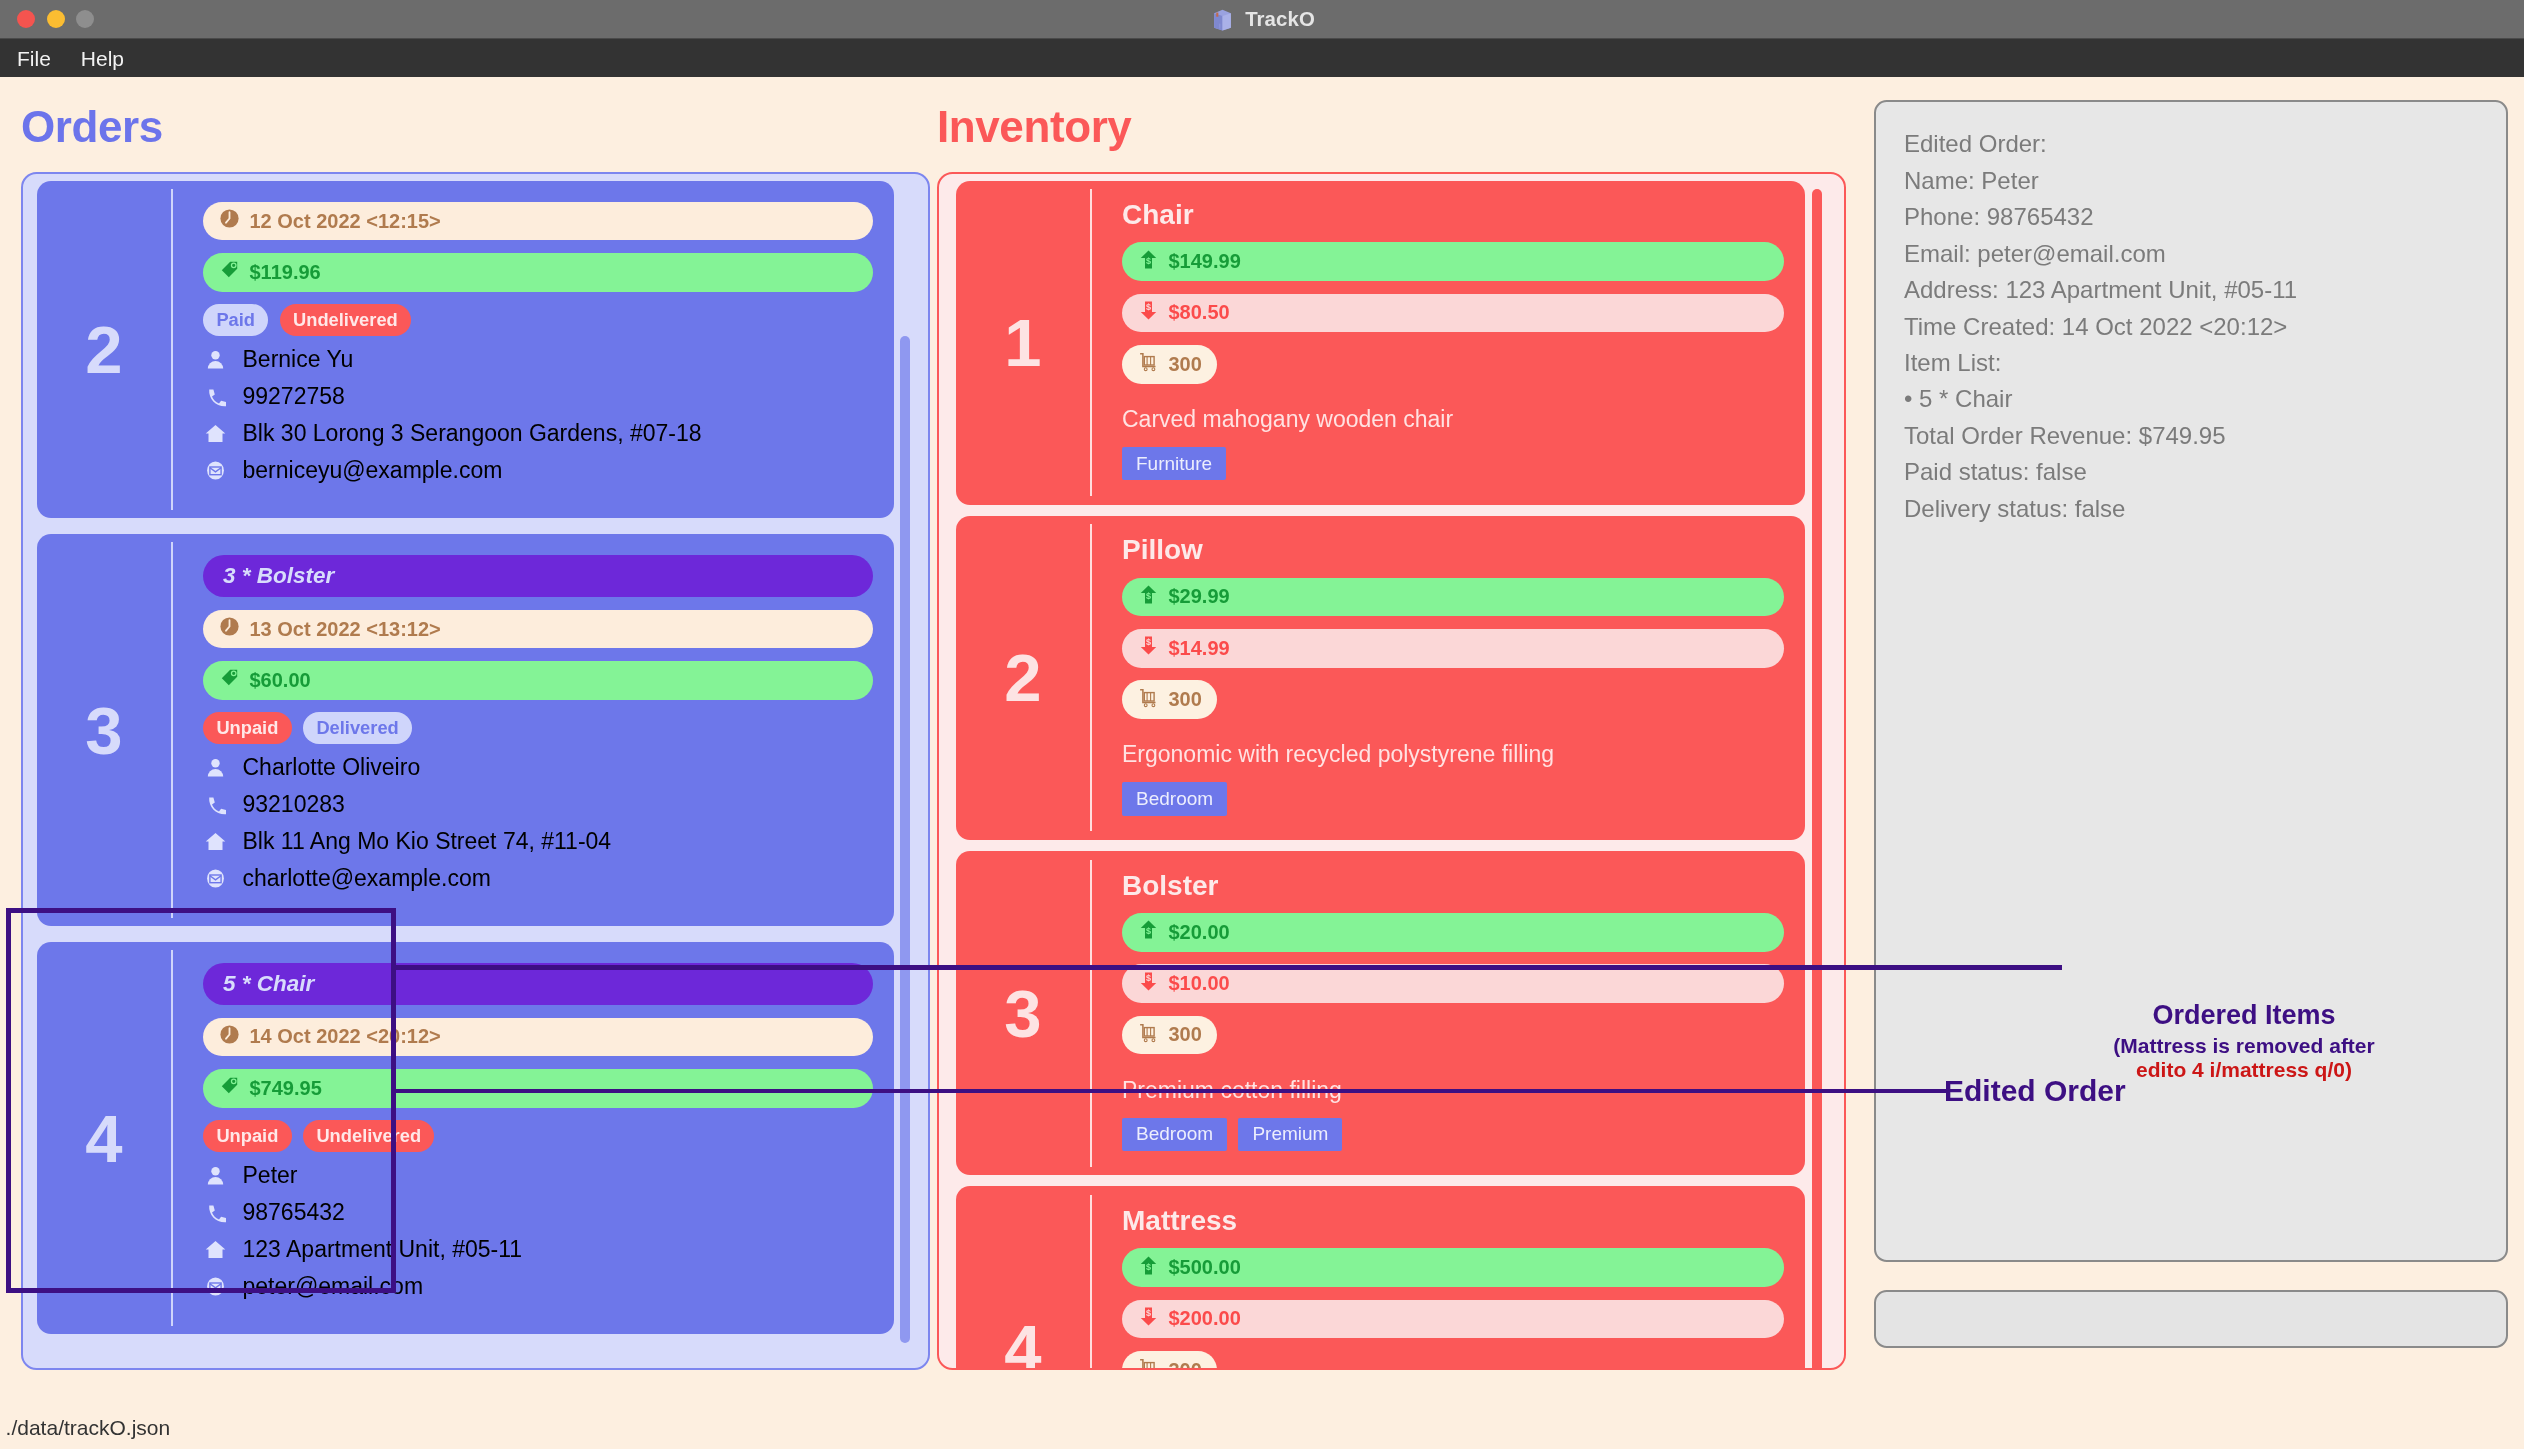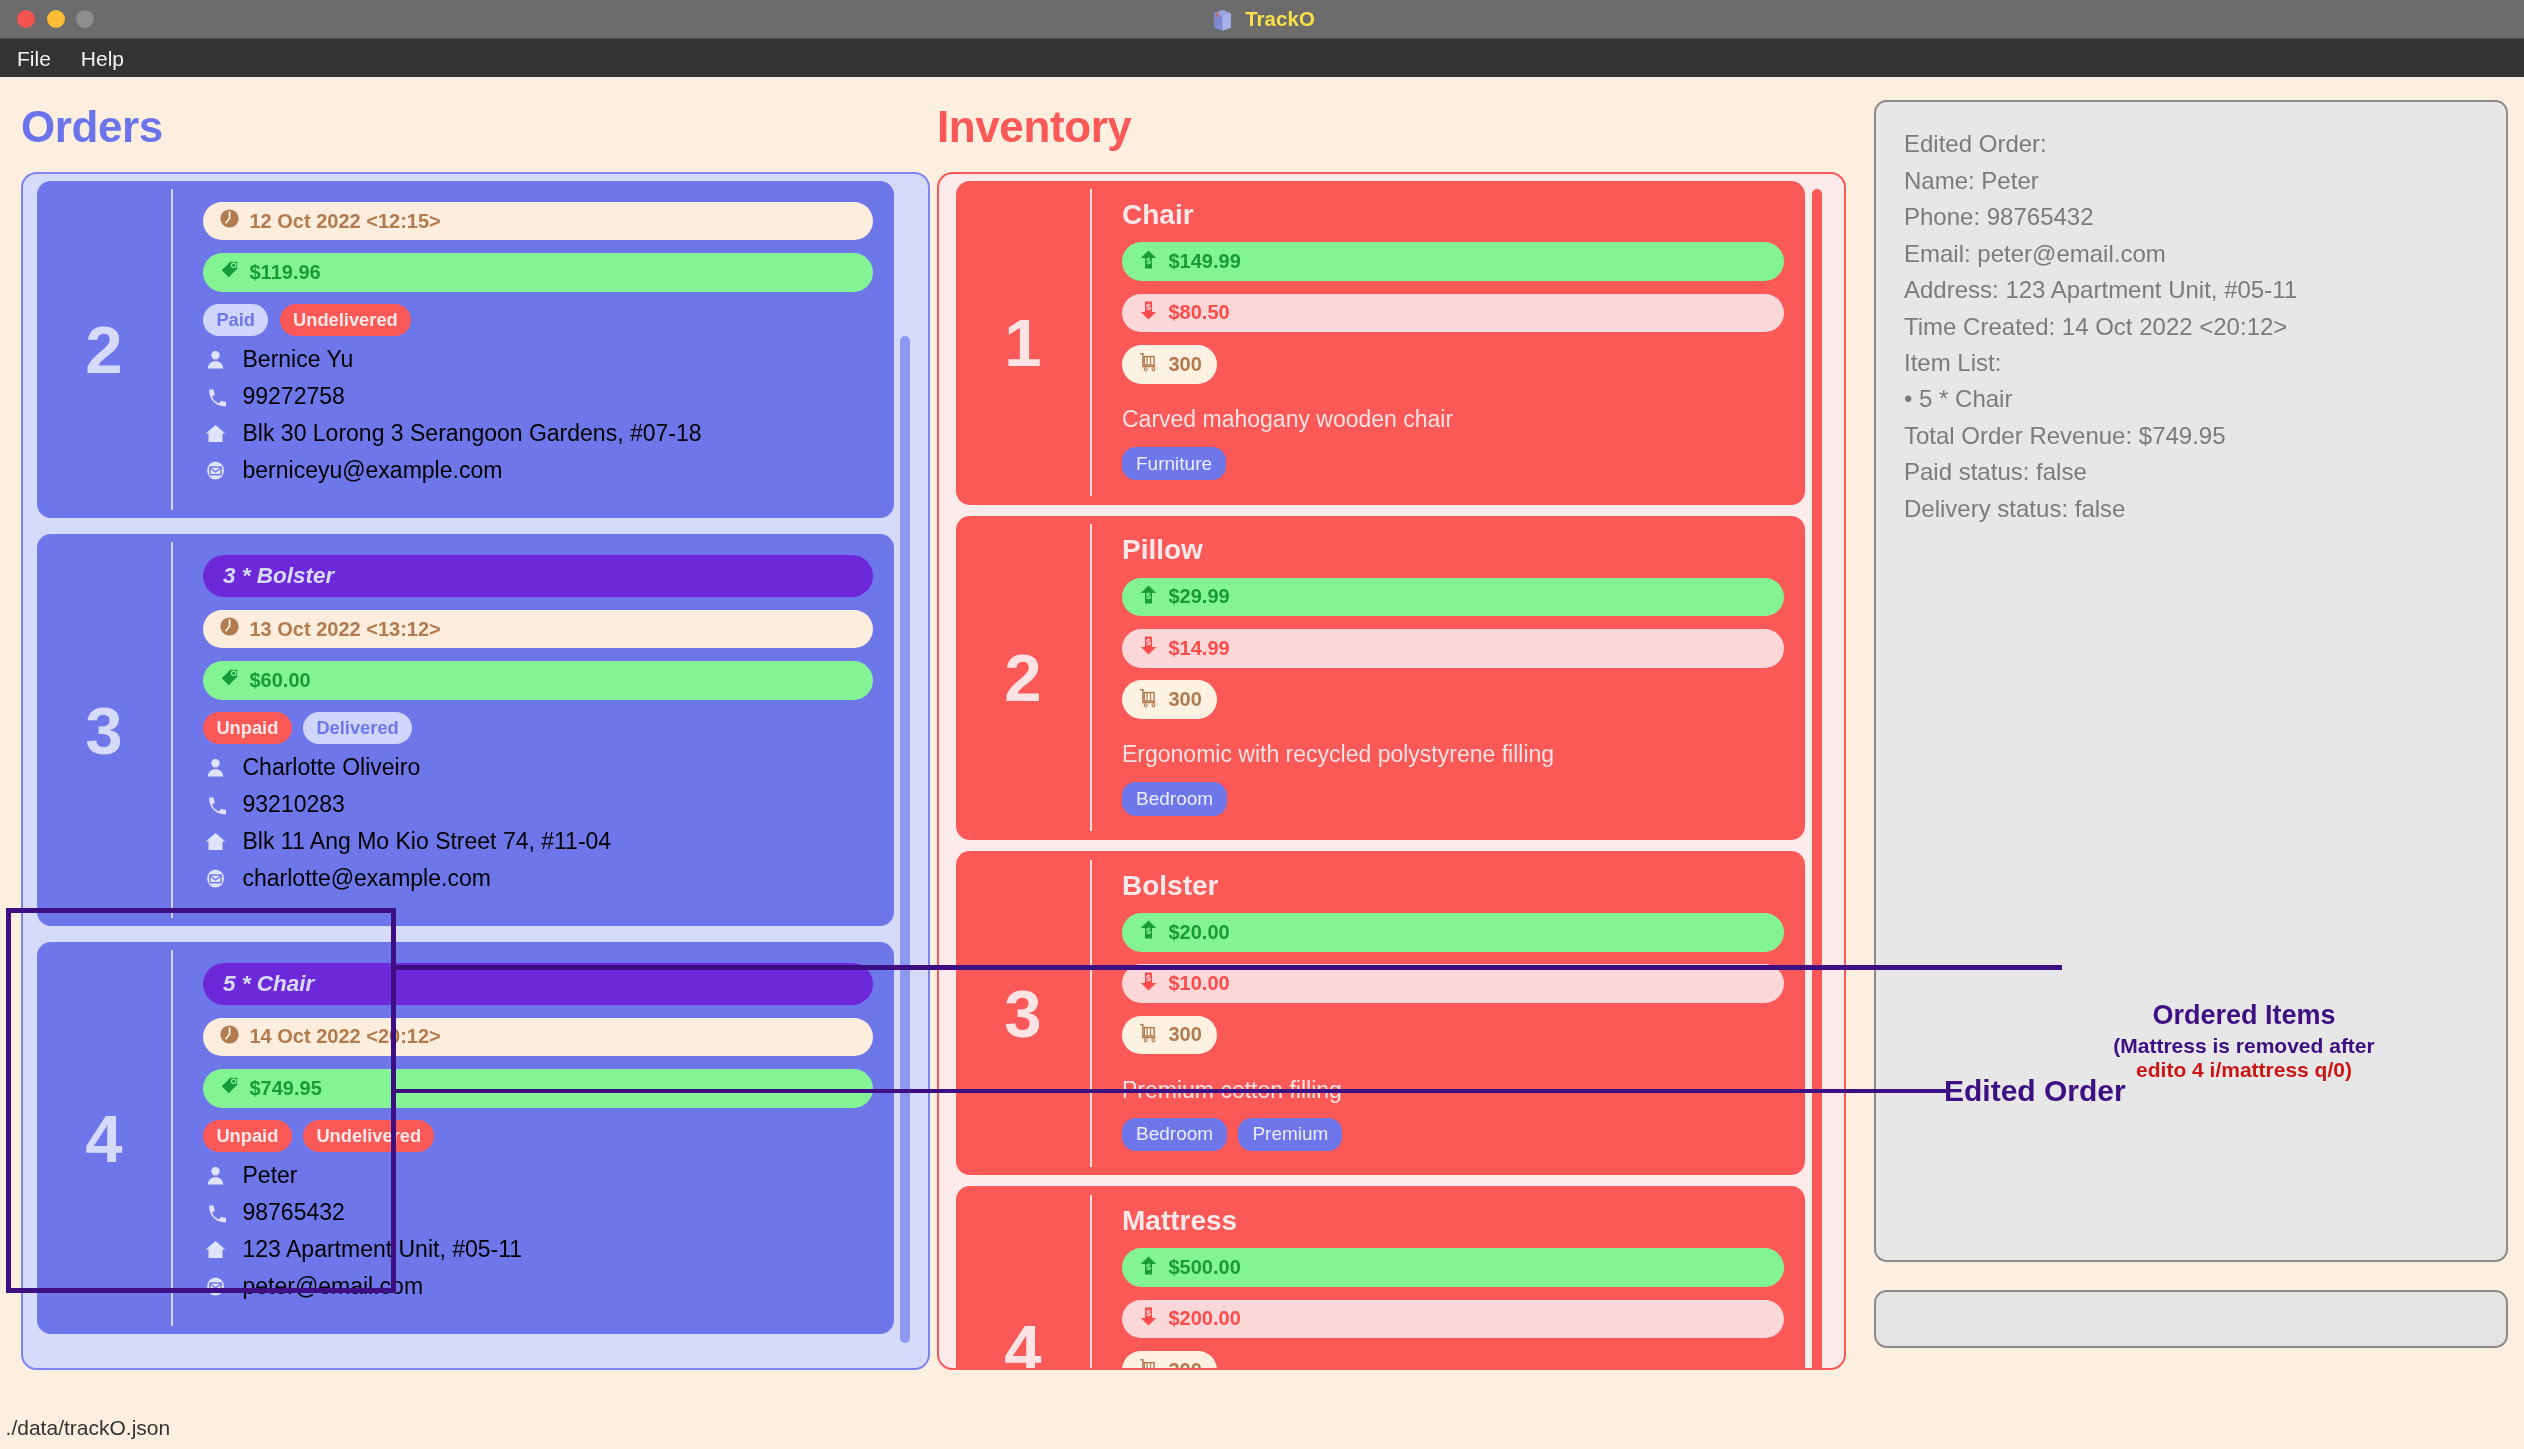--- a/index.html
+++ b/index.html
@@ -19,21 +19,21 @@
   .traffic { display: flex; gap: 11.3px; padding-left: 17px; }
   .tl { width: 18.3px; height: 18.3px; border-radius: 50%; }
   .tl.red { background: #f4544f; }
   .tl.yellow { background: #fbbd32; }
   .tl.gray { background: #8e8e8e; }
   .title-center {
     position: absolute; left: 0; right: 0; top: 0; bottom: 0;
     display: flex; align-items: center; justify-content: center; gap: 10px;
     pointer-events: none;
   }
-  .title-text { color: #fde047; font-size: 20.4px; font-weight: bold; letter-spacing: 0.1px; }
+  .title-text { color: #e5e5e5; font-size: 20.4px; font-weight: bold; letter-spacing: 0.1px; }
   .box-ico { width: 25px; height: 25px; position: relative; }
   .box-ico svg { display:block; }
 
   .menubar {
     height: 39px; background: #333333; display: flex; align-items: center;
     padding-left: 17px; gap: 30px;
   }
   .menuitem { color: #f2f2f2; font-size: 21px; }
 
   
@@ -110,21 +110,21 @@
     justify-content: center; color: #fde3e3; font-size: 67px; font-weight: bold; line-height: 1;
   }
   .inv-body { flex: 1; border-left: 2.1px solid #ffdede; padding: 10px 21px 12.7px 30px; }
   .inv-name { color: #fde9e9; font-size: 28px; font-weight: bold; margin-bottom: 11.3px; }
 
   .pill.sell { background: #84f396; color: #169c38; }
   .pill.cost { background: #fbd7d7; color: #fb4b4b; }
   .pill.qty  { background: #fdf1e1; color: #b07b4e; display: inline-flex; margin-bottom: 7px; }
   .inv-desc { color: #ffe2e2; font-size: 23px; margin: 15.5px 0 14px 0; }
   .tags { display: flex; gap: 11.3px; }
-  .tag { background: #6d77ea; color: #eceefd; border-radius: 14px; padding: 5.6px 14px; font-size: 19px; }
+  .tag { background: #6d77ea; color: #eceefd; border-radius: 2px; padding: 5.6px 14px; font-size: 19px; }
 
   
   .detail-col { position: absolute; left: 1874px; top: 17.6px; width: 634px; }
   .detail-box {
     margin-top: 5.6px; width: 634px; height: 1162px;
     background: #e7e7e7; border: 2.1px solid #8a8a8a; border-radius: 12.7px;
     padding: 24px 28px; color: #7b7b7b; font-size: 24px; line-height: 1.52;
   }
   .cmd-box {
     margin-top: 28px; width: 634px; height: 58px;

